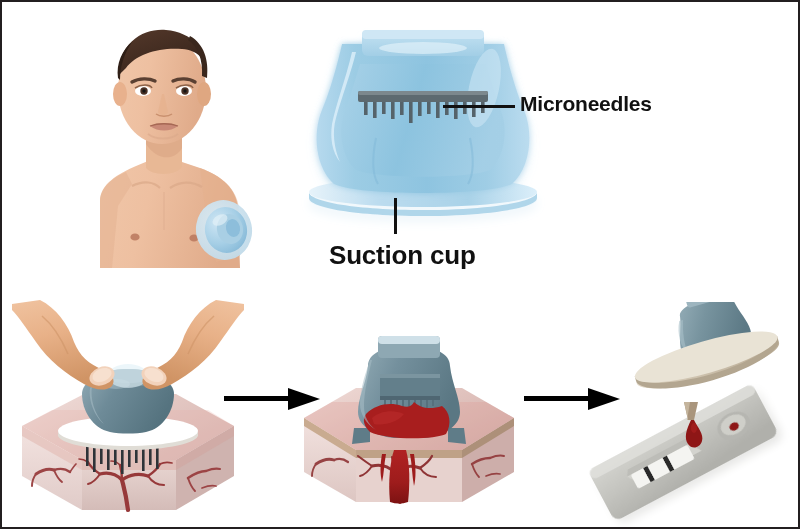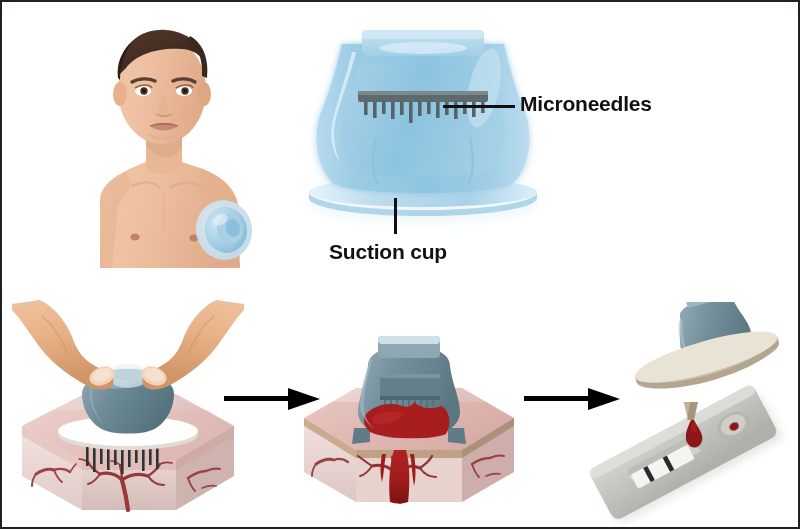--- a/index.html
+++ b/index.html
@@ -29,21 +29,21 @@
   
   #boy-panel{left:38px;top:14px;width:250px;height:252px;}
   .boy-svg{display:block;}
 
   
   #device-panel{left:296px;top:16px;width:250px;height:240px;}
 
   #microneedles-label{left:518px;top:90px;font-size:21px;text-align:center;}
   #microneedles-leader{left:441px;top:103px;width:72px;height:3px;}
 
-  #suction-label{left:327px;top:238px;font-size:21px;}
+  #suction-label{left:327px;top:238px;font-size:26px;}
   #suction-leader{left:392px;top:196px;width:3px;height:36px;}
 
   
   #hands-panel{left:10px;top:296px;width:232px;height:228px;}
   #skin-panel{left:292px;top:330px;width:230px;height:196px;}
   #strip-panel{left:566px;top:300px;width:228px;height:226px;}
 
   .arrow{position:absolute;}
   #arrow-1{left:222px;top:384px;}
   #arrow-2{left:522px;top:384px;}

